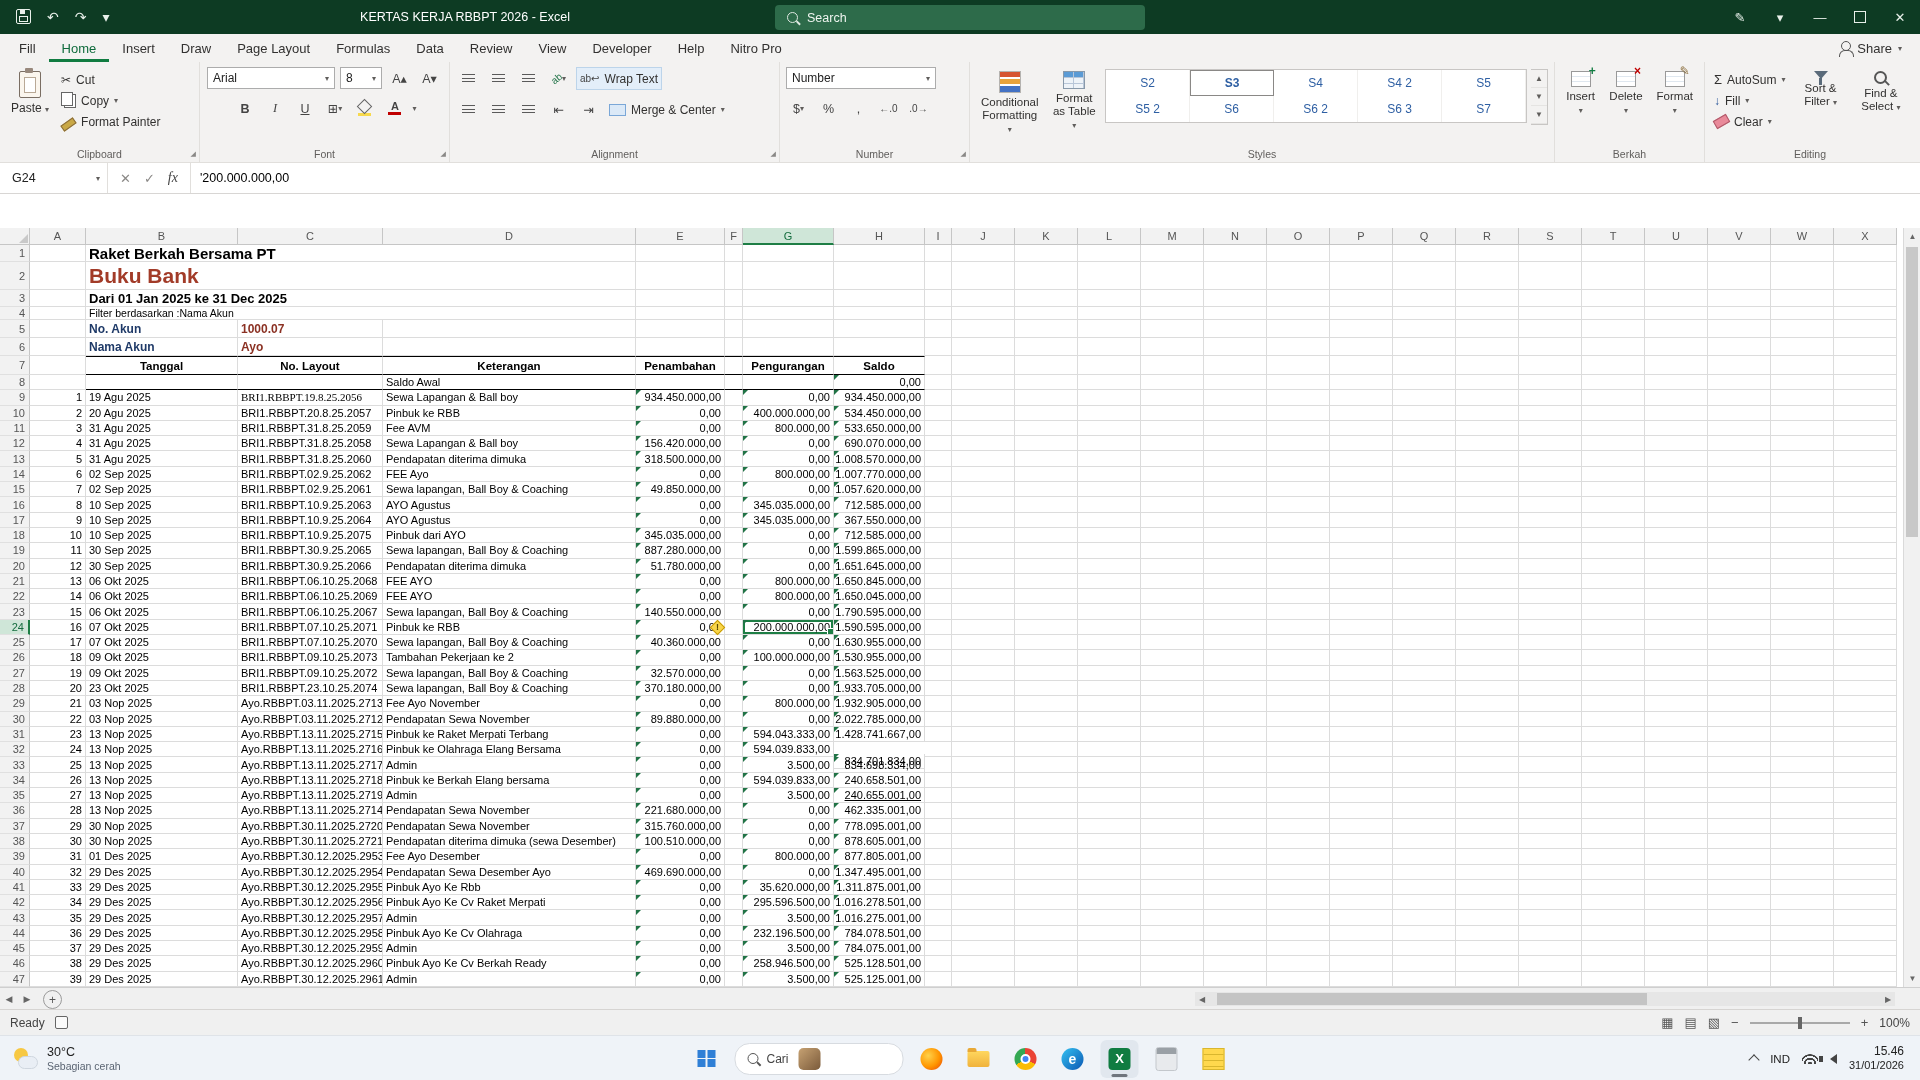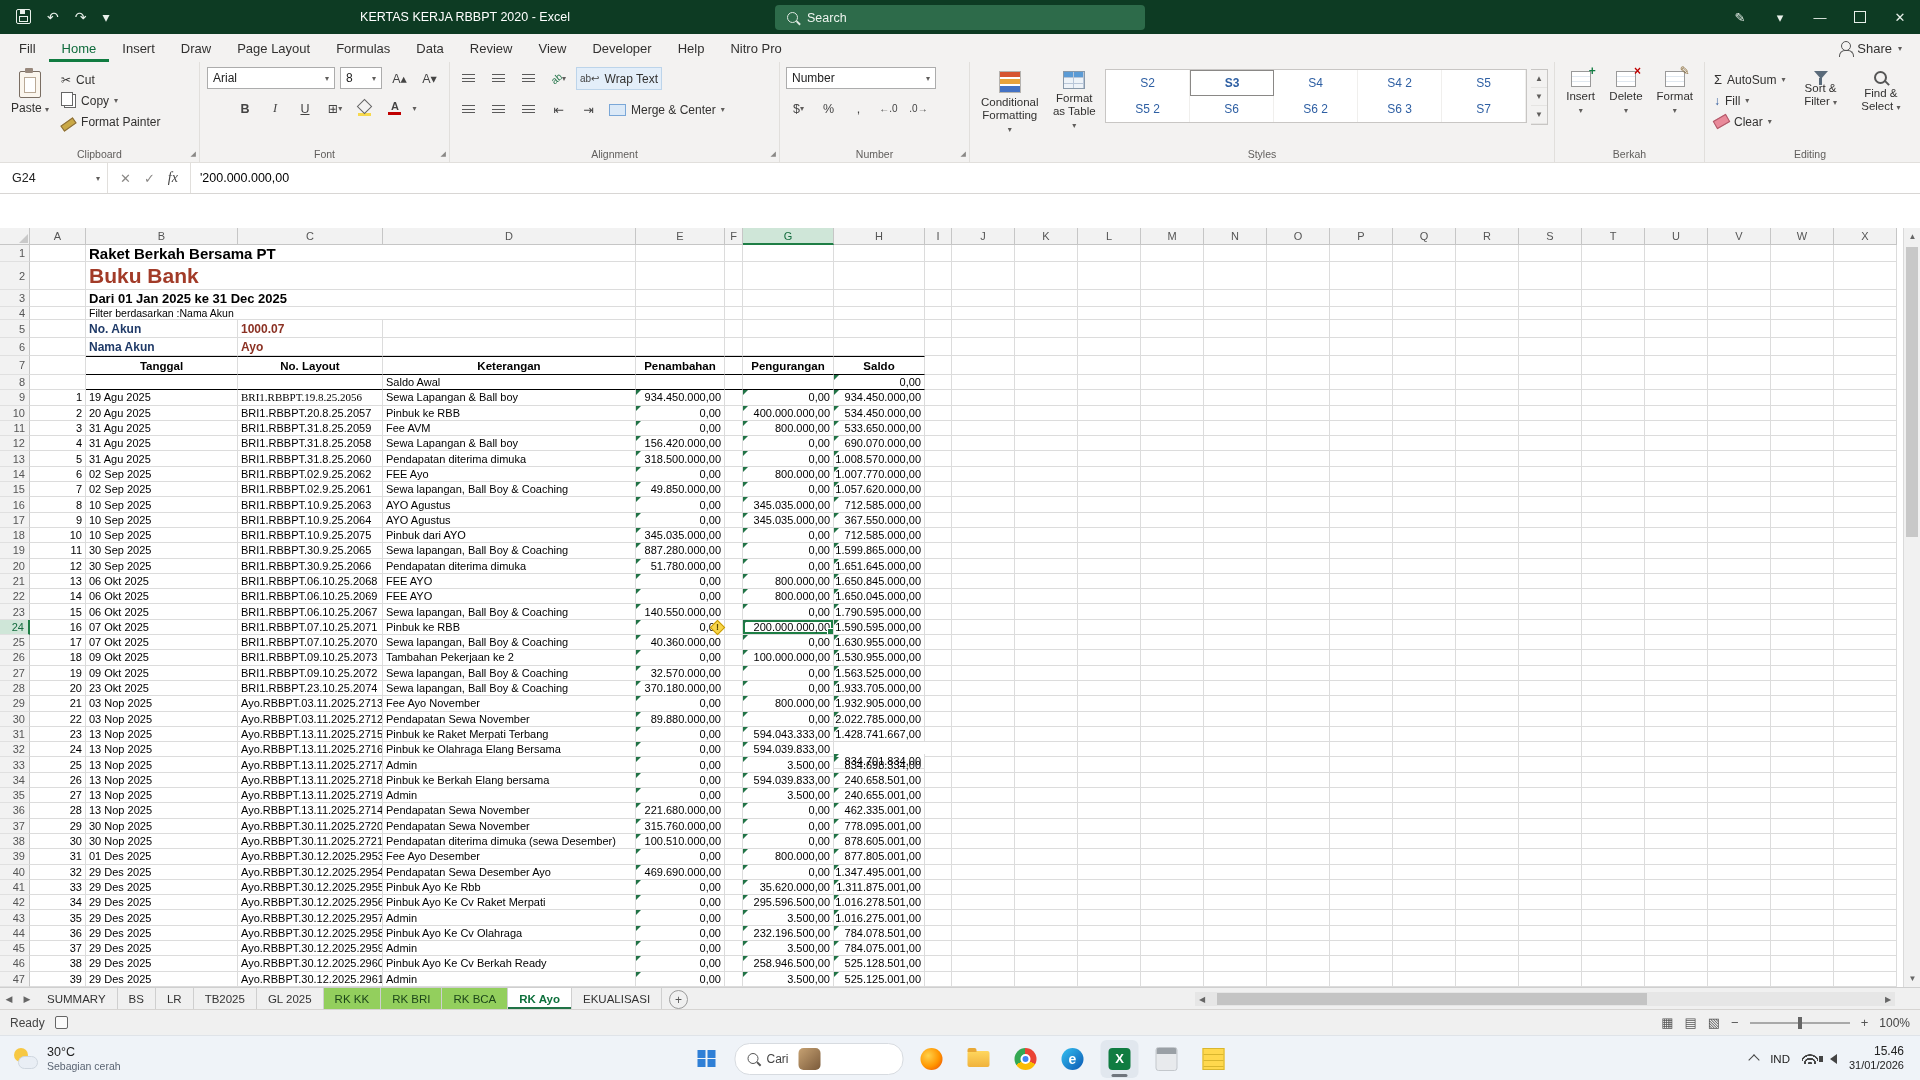--- a/index.html
+++ b/index.html
@@ -172,21 +172,21 @@
 
 <div class="screen">
 
   <div class="titlebar">
     <div class="qat">
       <span class="qbtn"><span class="ic-save"></span></span>
       <span class="qbtn">↶</span>
       <span class="qbtn">↷</span>
       <span class="qbtn cv">▾</span>
     </div>
-    <div class="win-title">KERTAS KERJA RBBPT 2020 - Excel</div>
+    <div class="win-title">KERTAS KERJA RBBPT 2026 - Excel</div>
     <div class="tsearch">
       <span class="ic-mag"></span>
       <span>Search</span>
     </div>
     <div class="tb-right">
       <span class="tbtn">✎</span>
       <span class="tbtn cv">▾</span>
       <span class="tbtn">—</span>
       <span class="tbtn">
           <span class="ic-maxbox"></span>
@@ -1370,21 +1370,21 @@
         </div>
         <div class="r" style="height: 15.3px;">
           <div class="rn" style="width: 30px;">35</div>
           <div class="cell num" style="width: 56px;">27</div>
           <div class="cell" style="width: 152px;">13 Nop 2025</div>
           <div class="cell" style="width: 145px;">Ayo.RBBPT.13.11.2025.2719</div>
           <div class="cell" style="width: 253px;">Admin</div>
           <div class="cell num tri" style="width: 89px;">0,00</div>
           <div class="cell" style="width: 18px;"></div>
           <div class="cell num tri" style="width: 91px;">3.500,00</div>
-          <div class="cell num tri" style="width: 91px;">240.655.001,00</div>
+          <div class="cell num tri" style="width: 91px; text-decoration: underline;">240.655.001,00</div>
           <div class="cell" style="width: 27px;"></div>
           <div class="cell" style="width: 63px;"></div>
           <div class="cell" style="width: 63px;"></div>
           <div class="cell" style="width: 63px;"></div>
           <div class="cell" style="width: 63px;"></div>
           <div class="cell" style="width: 63px;"></div>
           <div class="cell" style="width: 63px;"></div>
           <div class="cell" style="width: 63px;"></div>
           <div class="cell" style="width: 63px;"></div>
           <div class="cell" style="width: 63px;"></div>
@@ -1723,32 +1723,20 @@
     <div class="vscroll">
       <div class="varr">▲</div>
       <div class="vthumb"></div>
       <div class="varr bottom">▼</div>
     </div>
   </div>
 
   <div class="tabstrip">
     <div class="snav">◀</div>
     <div class="snav">▶</div>
-    <div class="stabs">
-        <div class="stab">SUMMARY</div>
-        <div class="stab">BS</div>
-        <div class="stab">LR</div>
-        <div class="stab">TB2025</div>
-        <div class="stab">GL 2025</div>
-        <div class="stab green">RK KK</div>
-        <div class="stab green">RK BRI</div>
-        <div class="stab green">RK BCA</div>
-        <div class="stab active">RK Ayo</div>
-        <div class="stab">EKUALISASI</div>
-      </div>
     <div class="newsheet">+</div>
     <div class="hscroll">
       <span class="harr">◀</span>
       <div class="hthumb"></div>
       <span class="harr" style="margin-left:auto;">▶</span>
     </div>
   </div>
 
   <div class="status">
     <span>Ready</span>

